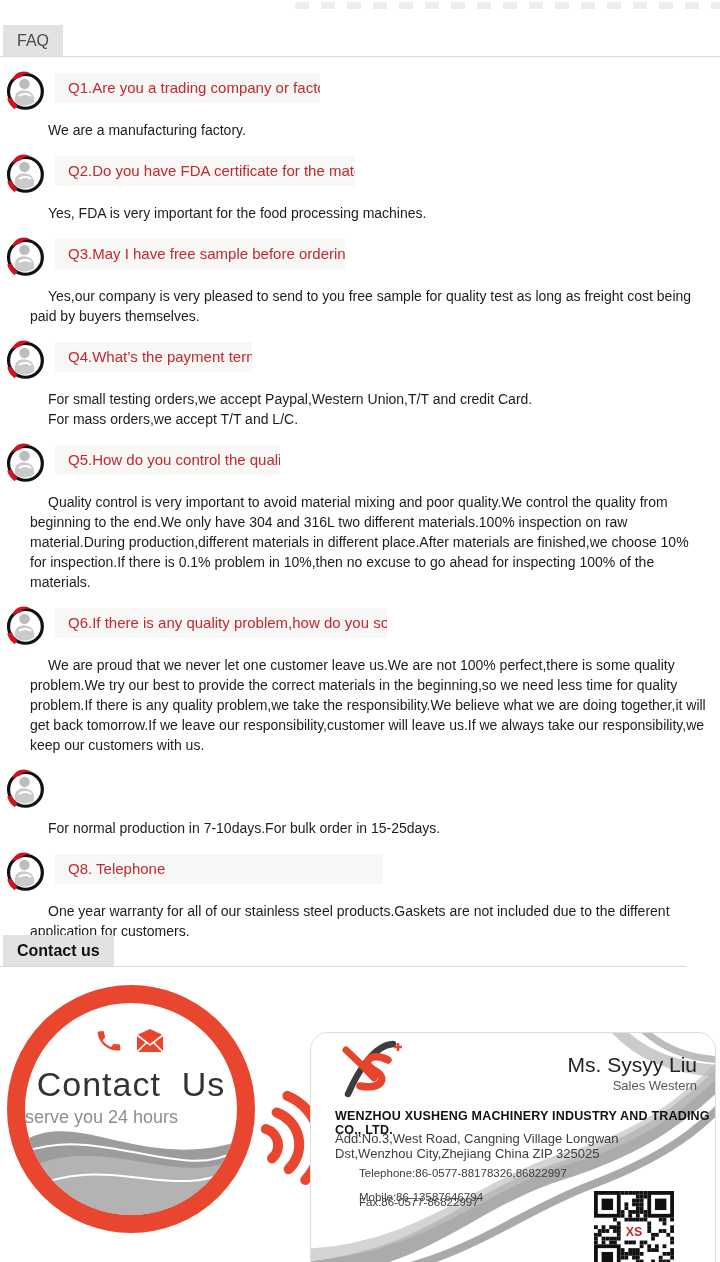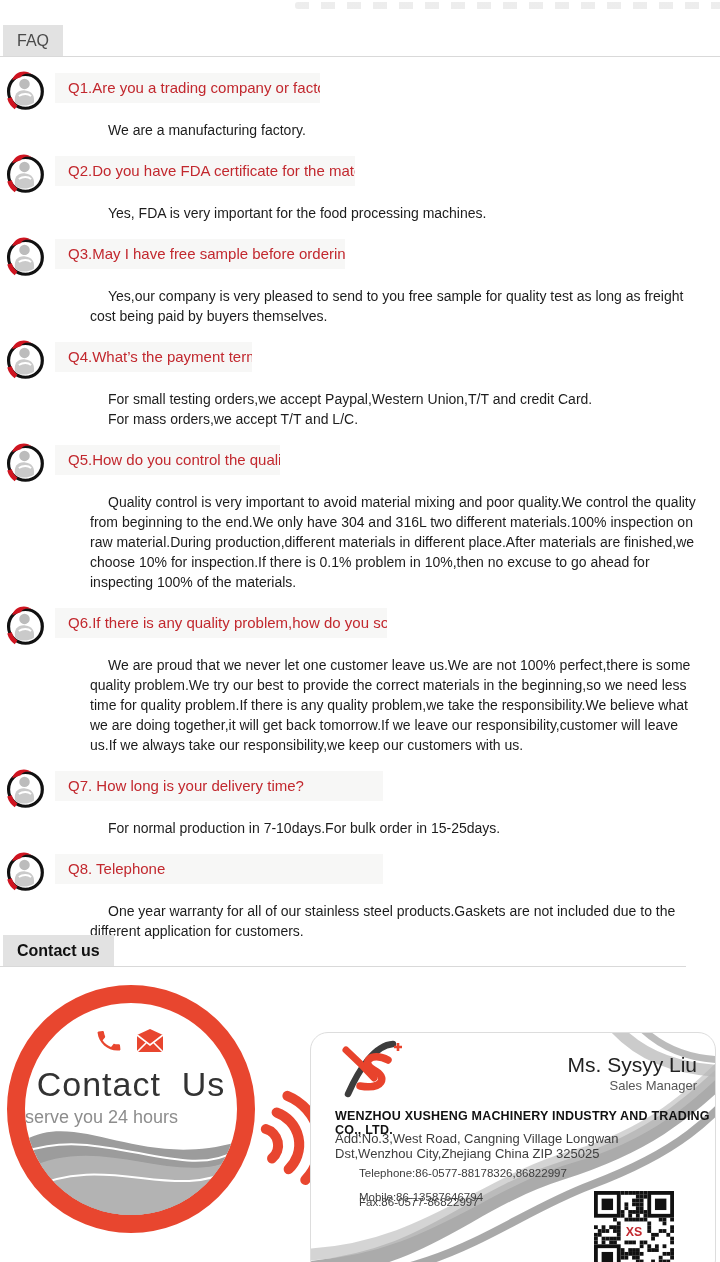--- a/index.html
+++ b/index.html
@@ -21,21 +21,21 @@
   #faq-wrap{position:absolute;top:25px;left:0;width:720px;}
   #faq-list{padding-top:10px;}
   .faq-item{margin-bottom:0;}
   .q-row{display:flex;align-items:flex-start;}
   .q-icon{width:45px;height:45px;flex:0 0 45px;margin-left:2px;}
   .q-bar{background:#f7f7f6;color:var(--qred);font-size:15px;line-height:30px;
     padding-left:13px;margin-left:8px;margin-top:6px;white-space:nowrap;overflow:hidden;}
   .fi-1 .q-bar{width:265px}.fi-2 .q-bar{width:300px}.fi-3 .q-bar{width:290px}
   .fi-4 .q-bar{width:197px}.fi-5 .q-bar{width:225px}.fi-6 .q-bar{width:332px}
   .fi-7 .q-bar{width:328px}.fi-8 .q-bar{width:328px}
-  .answers{padding:8px 14px 10px 90px;}
+  .answers{padding:8px 14px 10px 30px;}
   .answer{font-size:14px;line-height:20px;text-indent:18px;color:var(--ink);}
   
   #contact-section{position:absolute;top:935px;left:0;width:686px;height:327px;}
   #contact-section .tab{font-weight:bold;color:#111;}
   .contact-body{position:relative;width:720px;height:295px;}
   .big-circle{position:absolute;left:7px;top:18px;width:248px;height:248px;border-radius:50%;
     border:18px solid var(--accent);background:#fff;overflow:hidden;}
   .circle-waves{position:absolute;left:0;bottom:-2px;width:212px;height:105px;}
   .c-icons{position:absolute;top:24px;left:0;width:212px;text-align:center;}
   .c-icons svg{vertical-align:middle;}
@@ -186,21 +186,20 @@
       <span class="q-icon">
         <svg viewBox="0 0 48 48" width="45" height="45">
           <circle cx="25" cy="26" r="18" fill="#fff" stroke="#111" stroke-width="3.4"></circle>
           <path d="M11 14 C 13 5, 25 2, 32 8 C 28 6, 22 7, 20 11" fill="#cf1420"></path>
           <path d="M8 33 A 18 18 0 0 0 15 43" stroke="#cf1420" stroke-width="5" fill="none"></path>
           <circle cx="24" cy="18" r="5.6" fill="#bcbcbc"></circle>
           <path d="M14 38 C 12 28, 18 24, 25 25 C 32 26, 35 30, 34 38 C 28 42, 19 42, 14 38 Z" fill="#cacaca"></path>
           <path d="M18 31 C 22 28, 28 28, 31 31" stroke="#fff" stroke-width="2" fill="none"></path>
         </svg>
       </span>
-      <span class="q-bar q-text">Q7. How long is your delivery time?</span>
     </div>
     <div class="answers">
           <p class="answer">For normal production in 7-10days.For bulk order in 15-25days.</p>
         </div>
   </div>
 
   <div class="faq-item fi-8">
     <div class="q-row">
       <span class="q-icon">
         <svg viewBox="0 0 48 48" width="45" height="45">
@@ -266,21 +265,21 @@
         </g>
       </svg>
       <svg class="xs-logo" width="80" height="64" viewBox="0 0 80 64">
         <path d="M62 7 C 44 8, 28 32, 17 57" stroke="#3d3d3d" stroke-width="6.5" fill="none" stroke-linecap="round"></path>
         <path d="M15 13 C 26 23, 33 30, 43 41" stroke="#e8432c" stroke-width="7" fill="none" stroke-linecap="round"></path>
         <path d="M57 23 C 40 14, 29 26, 43 33 C 57 40, 52 53, 29 49" stroke="#e8432c" stroke-width="7.5" fill="none" stroke-linecap="round"></path>
         <path d="M67 6 L67 14 M63 10 L71 10" stroke="#e8432c" stroke-width="2.6"></path>
       </svg>
       <div class="person">
         <div class="person-name">Ms. Sysyy Liu</div>
-        <div class="person-title">Sales Manager</div>
+        <div class="person-title">Sales Western</div>
       </div>
       <div class="company">WENZHOU XUSHENG MACHINERY INDUSTRY AND TRADING CO., LTD.</div>
       <div class="addr">Add:No.3,West Road, Cangning Village Longwan Dst,Wenzhou City,Zhejiang China ZIP 325025</div>
       <div class="c-line tel">Telephone:86-0577-88178326,86822997</div>
       <div class="c-line mob">Mobile:86-13587646794</div>
       <div class="c-line fax">Fax:86-0577-86822997</div>
       <svg class="qr" id="qr-svg" viewBox="0 0 84 84">
           <rect width="84" height="84" fill="#fff"></rect>
           <g fill="#111">
             <rect x="28" y="0" width="4" height="4"></rect>

